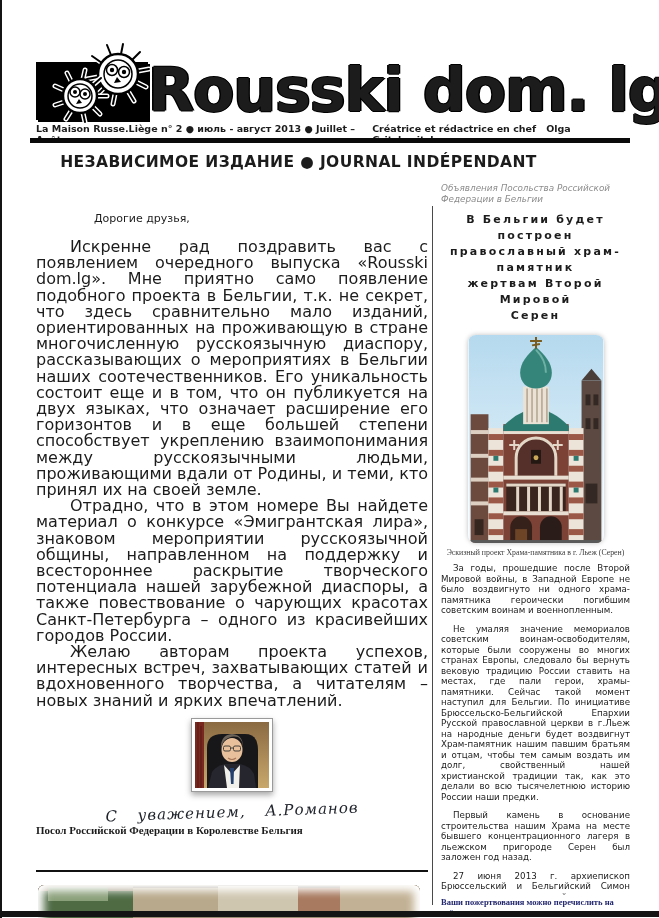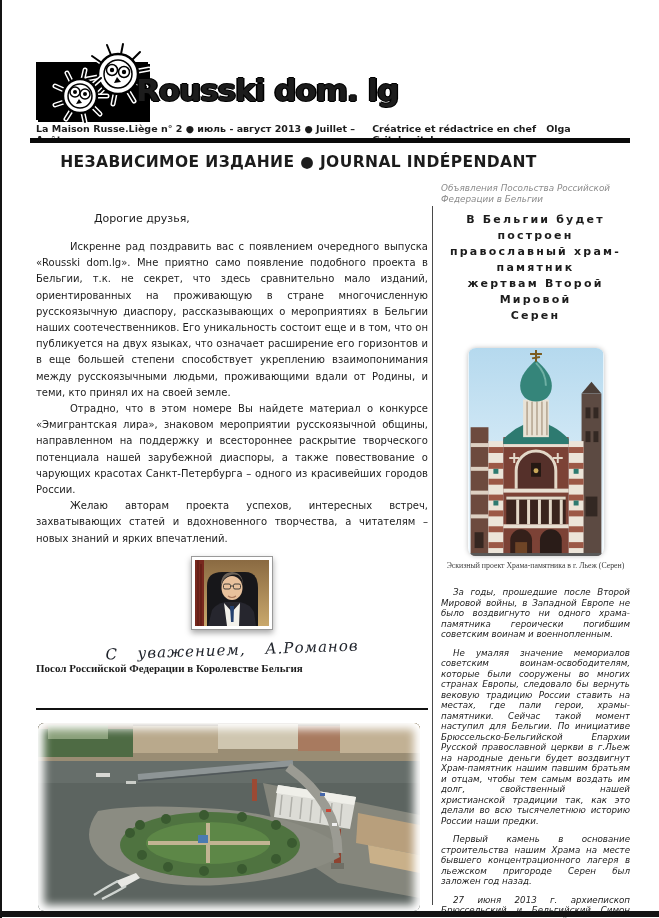--- a/index.html
+++ b/index.html
@@ -8,41 +8,41 @@
     background:#ffffff; overflow:hidden;
     font-family:"DejaVu Sans", sans-serif; color:#1c1c1c;
   }
   .border-left  { position:absolute; left:0; top:0; width:2px; height:918px; background:#141414; }
   .border-bottom{ position:absolute; left:0; top:911px; width:659px; height:6px; background:#141414; }
 
   
   .logo-box { position:absolute; left:36px; top:62px; width:112px; height:58px; background:#000; }
   .owls { position:absolute; left:38px; top:40px; width:122px; height:92px; }
   .masthead {
-    position:absolute; left:136px; top:60px; width:490px; white-space:nowrap;
-    font-size:31px; font-weight:bold; letter-spacing:-1px; line-height:60px;
+    position:absolute; left:148px; top:60px; width:490px; white-space:nowrap;
+    font-size:60px; font-weight:bold; letter-spacing:-1px; line-height:60px;
     text-shadow:1.4px 0 0 #000, -1.4px 0 0 #000, 0 1px 0 #000, 0 -1px 0 #000;
   }
   .issue-line {
     position:absolute; left:36px; top:123px; width:594px;
     display:flex; justify-content:space-between; font-size:9.5px; font-weight:bold;
   }
   .editor-name { margin-left:10px; }
   .rule-thick { position:absolute; left:30px; top:138px; width:600px; height:5px; background:#0a0a0a; }
   .banner {
     position:absolute; left:0; top:153px; width:597px; text-align:center;
     font-size:15.5px; font-weight:bold; letter-spacing:0.4px;
   }
 
   
   .divider { position:absolute; left:432px; top:206px; width:1px; height:699px; background:#4a4a4a; }
 
   .col-left { position:absolute; left:36px; top:208px; width:392px; }
   .salutation { font-size:11px; font-weight:normal; padding-left:58px; margin:4px 0 14px 0; }
-  .letter p { font-size:10px; line-height:16.2px; text-align:justify; text-indent:34px; margin:0; }
+  .letter p { font-size:16px; line-height:16.2px; text-align:justify; text-indent:34px; margin:0; }
 
   .portrait-figure { margin-top:9px; text-align:center; }
   .portrait-frame {
     display:inline-block; background:#fff; padding:3px; border:1px solid #9a9a9a;
     box-shadow:0 3px 6px rgba(0,0,0,0.35);
   }
   .portrait-frame svg { display:block; }
   .signature-script {
     margin-top:7px; text-align:center; font-family:"DejaVu Serif", serif;
     font-style:italic; font-size:15px; color:#20242c; transform:rotate(-2deg);
@@ -53,24 +53,24 @@
   .rule-left { margin-top:34px; border-top:2px solid #111; width:100%; }
 
   .city-figure { margin-top:13px; margin-left:2px; width:382px; }
   .photo-wrap { position:relative; width:382px; height:188px; border-radius:6px; overflow:hidden; }
   .photo-wrap::after { content:''; position:absolute; left:0; top:0; right:0; bottom:0;
     box-shadow:inset 0 0 9px 6px #ffffff; border-radius:6px; pointer-events:none; }
 
   .col-right { position:absolute; left:441px; top:183px; width:189px; }
   .kicker { color:#8c8c8c; font-style:italic; font-size:8.8px; line-height:11px; }
   .ann-title { margin-top:7px; text-align:center; font-size:11px; font-weight:bold; line-height:16px; letter-spacing:2.2px; }
-  .church-figure { margin-top:24px; text-align:center; }
+  .church-figure { margin-top:11px; text-align:center; }
   .church-figure svg { display:block; margin:0 auto; border-radius:8px; box-shadow:0 0 5px rgba(0,0,0,0.25); }
   .church-caption { margin-top:5px; text-align:center; font-family:"Liberation Serif", serif; font-size:7.8px; color:#3d3d3d; }
-  .ann-body { margin-top:17px; height:332px; overflow:hidden;font-style:italic; }
+  .ann-body { margin-top:6px; height:332px; overflow:hidden; }
   .ann-body p { font-size:8.7px; line-height:10.5px; text-align:justify; text-indent:12px; margin:0 0 8px 0; }
   .donation { margin-top:2px; font-family:"Liberation Serif", serif; font-weight:bold; color:#23286e; font-size:8.5px; line-height:11.3px; }
 </style>
 </head>
 <body>
 
 <div class="page">
   <div class="border-left"></div>
 
   <div>

